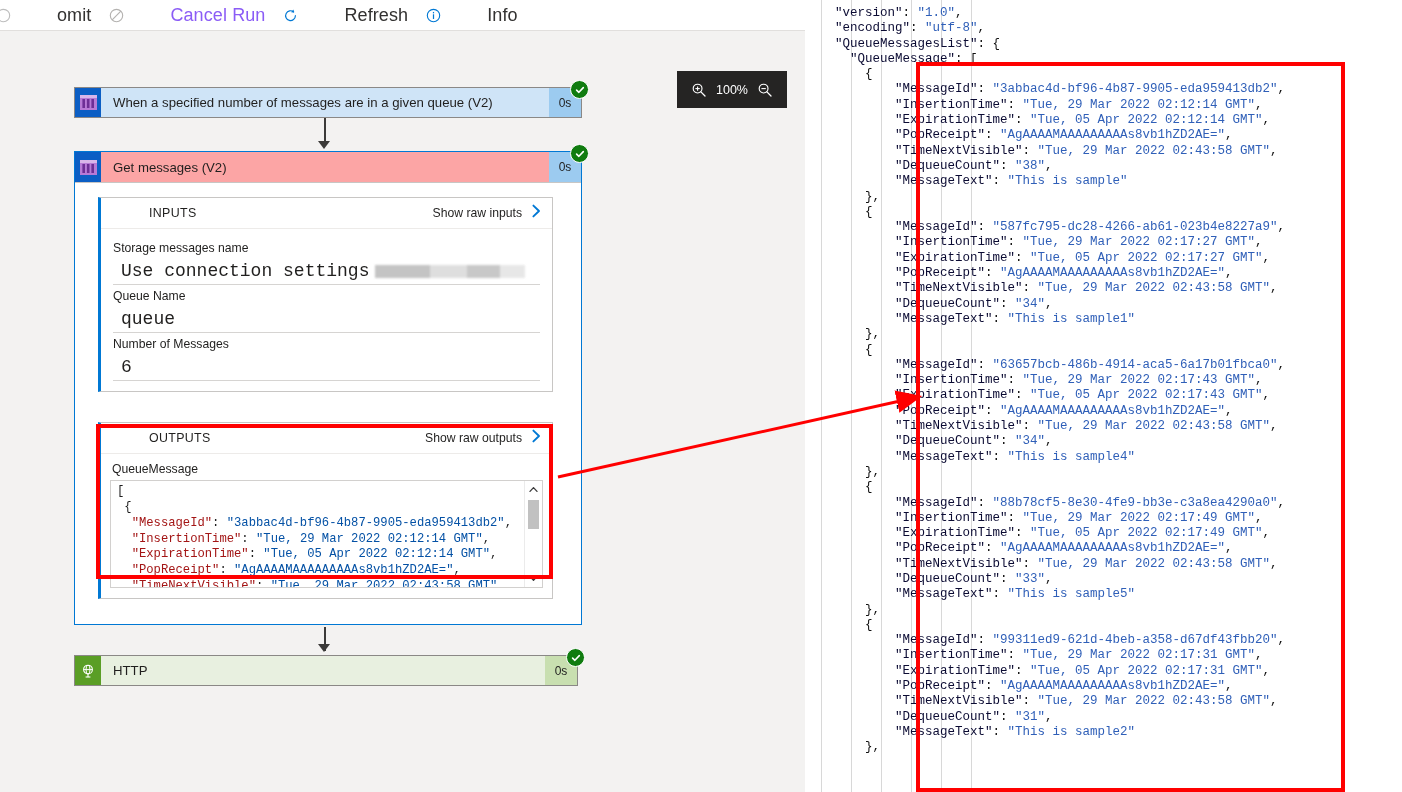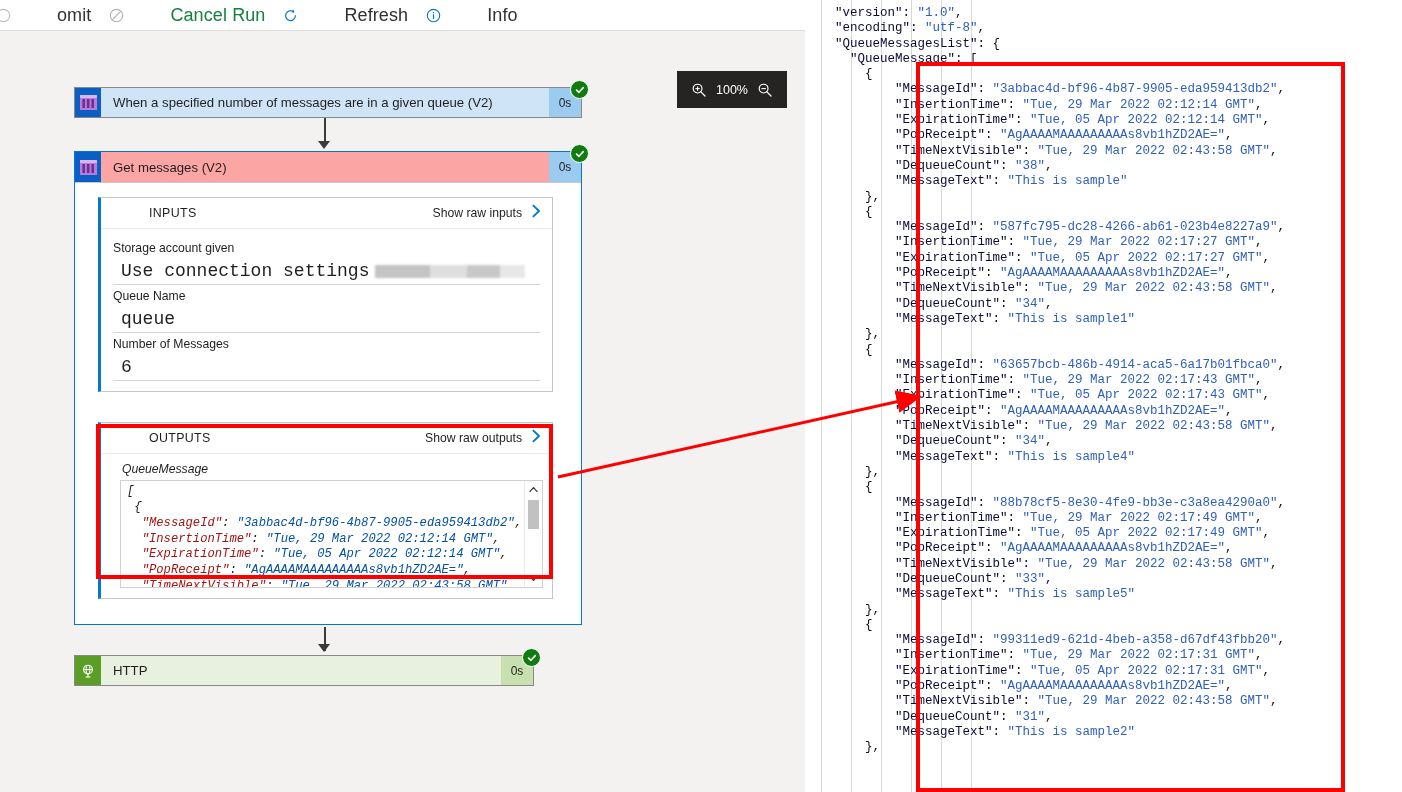--- a/index.html
+++ b/index.html
@@ -12,21 +12,21 @@
   #root{position:relative;width:1402px;height:792px;}
 
   
   .toolbar{
     position:absolute;left:0;top:0;width:805px;height:30px;
     background:#ffffff;display:flex;align-items:center;
     padding-left:0px;box-sizing:border-box;
   }
   .tb-item{display:flex;align-items:center;gap:6px;height:30px;padding:0 9px;cursor:pointer;white-space:nowrap;}
   .tb-item .lbl{font-size:18px;color:#323130;letter-spacing:.1px;margin-left:40px;}
-  .tb-item.disabled .lbl{color:#15803d;}
+  .tb-item.disabled .lbl{color:#8b5cf6;}
   .tb-item.first{padding-left:0;margin-left:-4px;}
   .tb-icon{width:15px;height:15px;flex:0 0 15px;position:relative;}
   .tb-icon svg{display:block;}
   .toolbar-divider{
     position:absolute;left:0;top:30px;width:805px;height:1px;background:#e1dfdd;
   }
 
   
   .canvas{
     position:absolute;left:0;top:31px;width:805px;height:761px;
@@ -76,21 +76,21 @@
   
   #action-card{
     left:74px;top:120px;width:508px;height:474px;
     background:#ffffff;border:1px solid #0078d4;
   }
   #action-card .node{background:#fca5a5;border-bottom:1px solid #c8c6c4;}
   #action-card .nicon{background:#0b5ec4;}
   #action-card .ndur{background:#9ccbf0;}
 
   
-  #http-card{left:74px;top:624px;width:460px;}
+  #http-card{left:74px;top:624px;width:504px;}
   #http-card .node{background:#e8f0e0;border:1px solid #8a8886;}
   #http-card .nicon{background:#5a9e25;}
   #http-card .ndur{background:#c8dfb0;}
 
   
   .connector{position:absolute;width:2px;background:#3b3a39;}
   .conn-head{
     position:absolute;width:0;height:0;
     border-left:6px solid transparent;border-right:6px solid transparent;
     border-top:8px solid #3b3a39;
@@ -296,21 +296,21 @@
           <span class="sec-link">
             <span class="lk">Show raw inputs</span>
             <span class="chev">
               <svg width="11" height="14" viewBox="0 0 11 14">
                   <path d="M2.4 1.6 8 7 2.4 12.4" fill="none" stroke="#0078d4" stroke-width="1.9" stroke-linecap="round" stroke-linejoin="round"></path>
                 </svg>
             </span>
           </span>
         </div>
         <div class="sec-body">
-          <div class="fld-label">Storage account given</div>
+          <div class="fld-label">Storage messages name</div>
           <div class="fld-box">
             <span>Use connection settings</span>
             <span class="redact"></span>
           </div>
           <div class="fld-label">Queue Name</div>
           <div class="fld-box">queue</div>
           <div class="fld-label">Number of Messages</div>
           <div class="fld-box">6</div>
         </div>
       </div>
@@ -320,21 +320,21 @@
           <span class="sec-title">OUTPUTS</span>
           <span class="sec-link">
             <span class="lk">Show raw outputs</span>
             <span class="chev">
               <svg width="11" height="14" viewBox="0 0 11 14">
                   <path d="M2.4 1.6 8 7 2.4 12.4" fill="none" stroke="#0078d4" stroke-width="1.9" stroke-linecap="round" stroke-linejoin="round"></path>
                 </svg>
             </span>
           </span>
         </div>
-        <div class="sec-body" style="padding:7px 9px 10px 19px;font-style:italic;">
+        <div class="sec-body" style="padding:7px 9px 10px 9px;">
           <div class="json-label">QueueMessage</div>
           <div class="json-view">
             <div class="json-scroll">
               <pre class="code" id="outputs-code"><span class="p">[</span>
  <span class="p">{</span>
   <span class="k">"MessageId"</span><span class="p">: </span><span class="s">"3abbac4d-bf96-4b87-9905-eda959413db2"</span><span class="p">,</span>
   <span class="k">"InsertionTime"</span><span class="p">: </span><span class="s">"Tue, 29 Mar 2022 02:12:14 GMT"</span><span class="p">,</span>
   <span class="k">"ExpirationTime"</span><span class="p">: </span><span class="s">"Tue, 05 Apr 2022 02:12:14 GMT"</span><span class="p">,</span>
   <span class="k">"PopReceipt"</span><span class="p">: </span><span class="s">"AgAAAAMAAAAAAAAAs8vb1hZD2AE="</span><span class="p">,</span>
   <span class="k">"TimeNextVisible"</span><span class="p">: </span><span class="s">"Tue, 29 Mar 2022 02:43:58 GMT"</span><span class="p">,</span>

